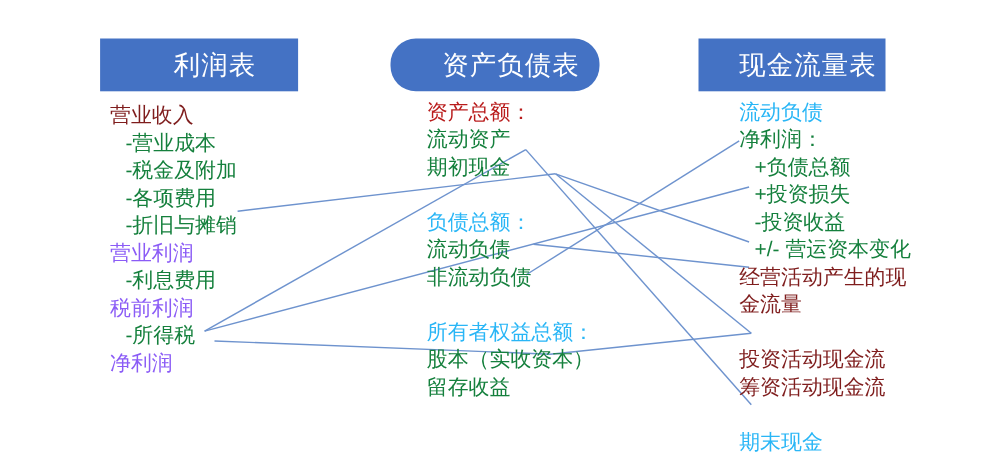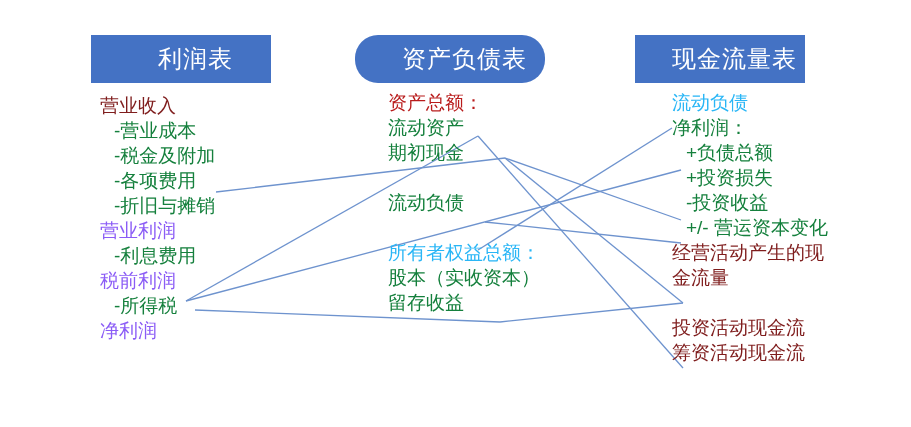--- a/index.html
+++ b/index.html
@@ -83,34 +83,37 @@
       <div class="line black indent">-利息费用</div>
       <div class="line salmon">税前利润</div>
       <div class="line black indent">-所得税</div>
       <div class="line salmon">净利润</div>
     </div>
   <div class="col" id="col-balance">
       <div class="line pink">资产总额：</div>
       <div class="line black">流动资产</div>
       <div class="line black">期初现金</div>
       <div class="spacer"></div>
+      <div class="line cyan">负债总额：</div>
       <div class="line black">流动负债</div>
+      <div class="line black">非流动负债</div>
       <div class="spacer"></div>
       <div class="line cyan">所有者权益总额：</div>
       <div class="line black">股本（实收资本）</div>
       <div class="line black">留存收益</div>
     </div>
   <div class="col" id="col-cash">
       <div class="line cyan">流动负债</div>
       <div class="line black">净利润：</div>
       <div class="line black indent">+负债总额</div>
       <div class="line black indent">+投资损失</div>
       <div class="line black indent">-投资收益</div>
       <div class="line black indent">+/- 营运资本变化</div>
       <div class="line red">经营活动产生的现</div>
       <div class="line red">金流量</div>
       <div class="spacer"></div>
       <div class="line red">投资活动现金流</div>
       <div class="line red">筹资活动现金流</div>
       <div class="spacer"></div>
+      <div class="line cyan">期末现金</div>
     </div>
 
 </div>
 
 </body></html>

